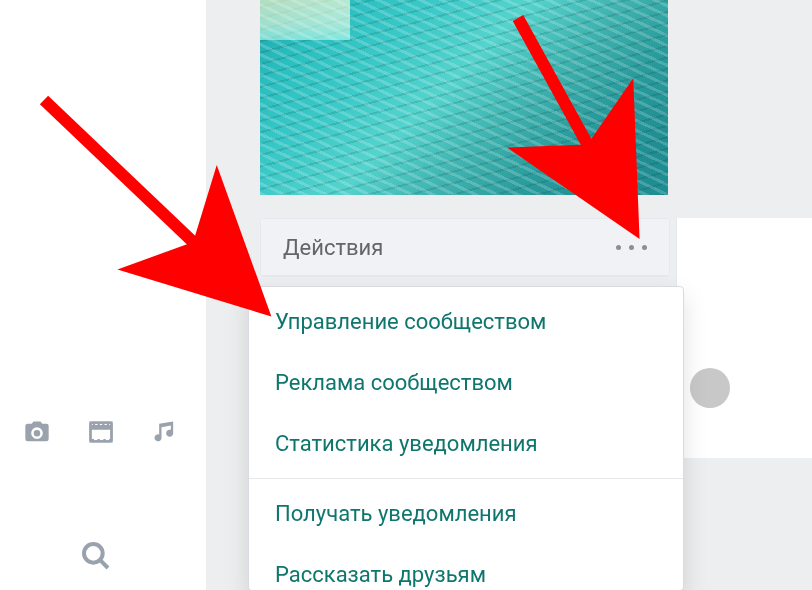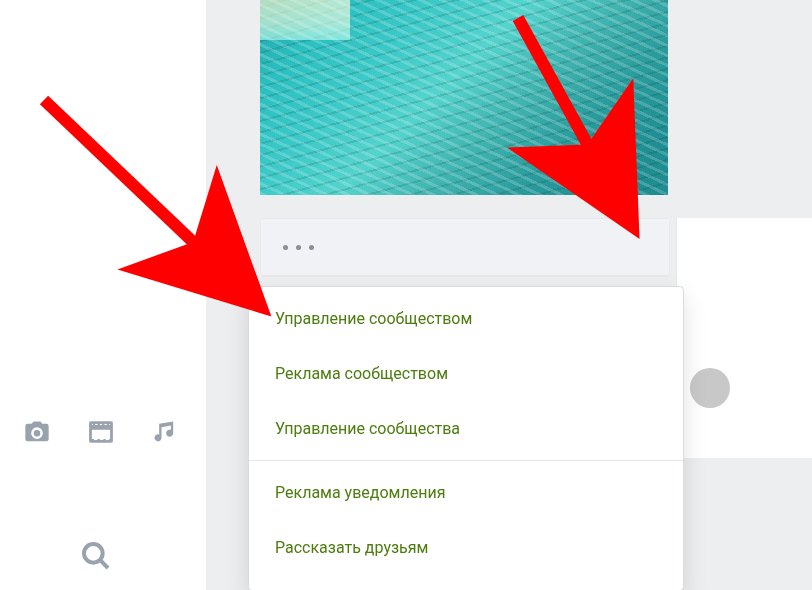--- a/index.html
+++ b/index.html
@@ -21,21 +21,21 @@
     repeating-linear-gradient(-15deg,rgba(0,60,60,.15) 0 2px,transparent 2px 11px);}
   .cover-top{position:absolute;left:260px;top:0;width:90px;height:40px;background:linear-gradient(180deg,#f0e96a,#cfe08a 60%,#8fd4a5);mix-blend-mode:screen;opacity:.7;}
 
   .actions-block{position:absolute;left:260px;top:218px;width:408px;background:#fff;border:1px solid #e7e8ec;border-radius:4px;}
   .actions-header{height:56px;display:flex;align-items:center;justify-content:space-between;padding:0 22px;background:#f0f2f5;border-bottom:1px solid #e7e8ec;border-radius:4px 4px 0 0;}
   .actions-title{font-size:22px;color:#656565;}
   .dots{display:flex;gap:8px;}
   .dots span{width:5px;height:5px;border-radius:50%;background:#8a8f97;display:block;}
 
   .dropdown{position:absolute;left:248px;top:286px;width:434px;background:#fff;border:1px solid #d9dbe0;border-radius:4px;box-shadow:0 10px 24px rgba(0,0,0,.12);}
-  .dropdown-item{padding:18px 26px;font-size:16px;color:#4d7c0f;cursor:pointer;}
+  .dropdown-item{padding:18px 26px;font-size:22px;color:#0f766e;cursor:pointer;}
   .dropdown-item+.dropdown-item{border-top:0;}
   .dropdown .sep{height:1px;background:#e7e8ec;margin:4px 0;}
   .dropdown-item.first{padding-top:22px;}
   .dropdown-item.last{padding-bottom:14px;}
   .clipped{overflow:hidden;}
 
   .peek{position:absolute;left:676px;top:218px;width:136px;height:240px;background:#fff;border-left:1px solid #e7e8ec;}
   .avatar-peek{position:absolute;left:690px;top:368px;width:40px;height:40px;border-radius:50%;background:#c8c8c8;}
 
   .arrow{position:absolute;pointer-events:none;}
@@ -77,34 +77,35 @@
   <div class="cover">
     <div class="cover-img"></div>
   </div>
   <div class="cover-top"></div>
 
   <div class="peek"></div>
   <div class="avatar-peek"></div>
 
   <div class="actions-block">
     <div class="actions-header">
+      <span class="actions-title">Действия</span>
       <span class="dots">
         <span></span>
           <span></span>
           <span></span>
       </span>
     </div>
   </div>
 
   <div class="dropdown clipped" style="height:303px;">
     <div class="dropdown-item first">Управление сообществом</div>
     <div class="dropdown-item">Реклама сообществом</div>
-    <div class="dropdown-item">Управление сообщества</div>
+    <div class="dropdown-item">Статистика уведомления</div>
     <div class="sep"></div>
-    <div class="dropdown-item">Реклама уведомления</div>
+    <div class="dropdown-item">Получать уведомления</div>
     <div class="dropdown-item last">Рассказать друзьям</div>
   </div>
 
   <div class="arrow" style="left:34px;top:90px;">
     <svg width="260" height="240">
       <defs>
         <marker id="ah1" markerWidth="14" markerHeight="14" refX="10" refY="6" orient="auto">
           <path d="M0,0 L12,6 L0,12 L3,6 z" fill="#ff0000"></path>
         </marker>
       </defs>

